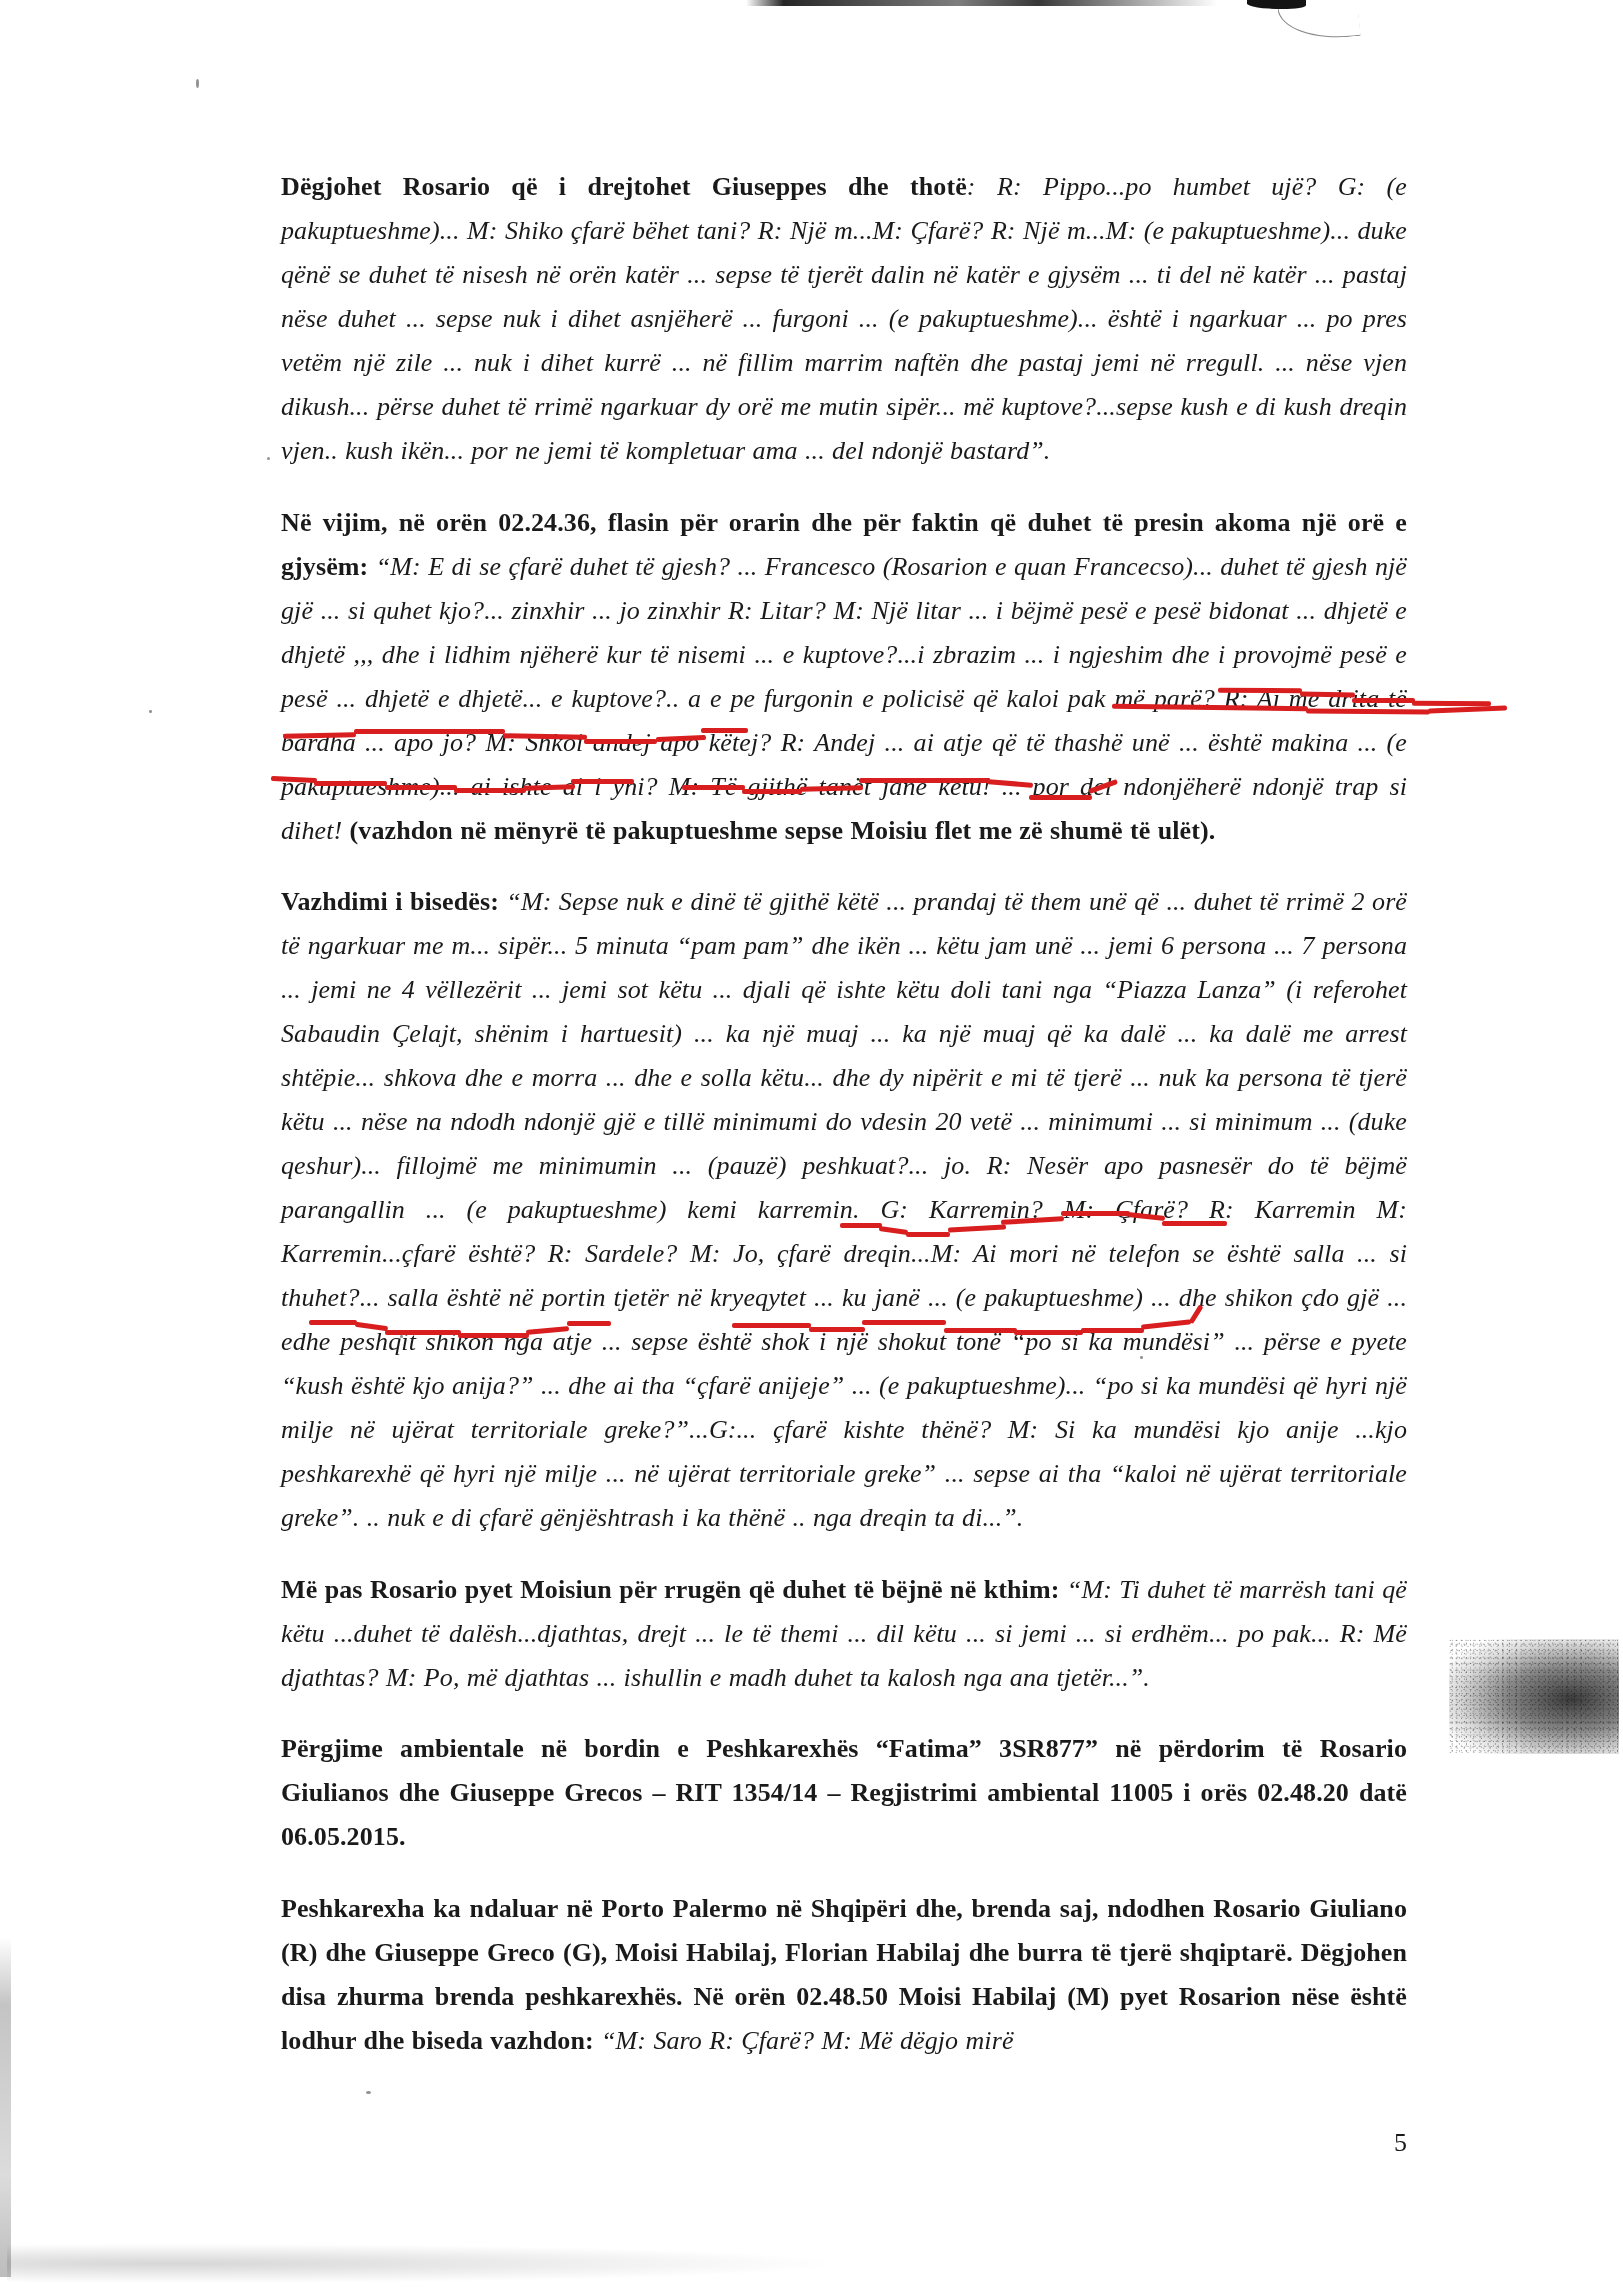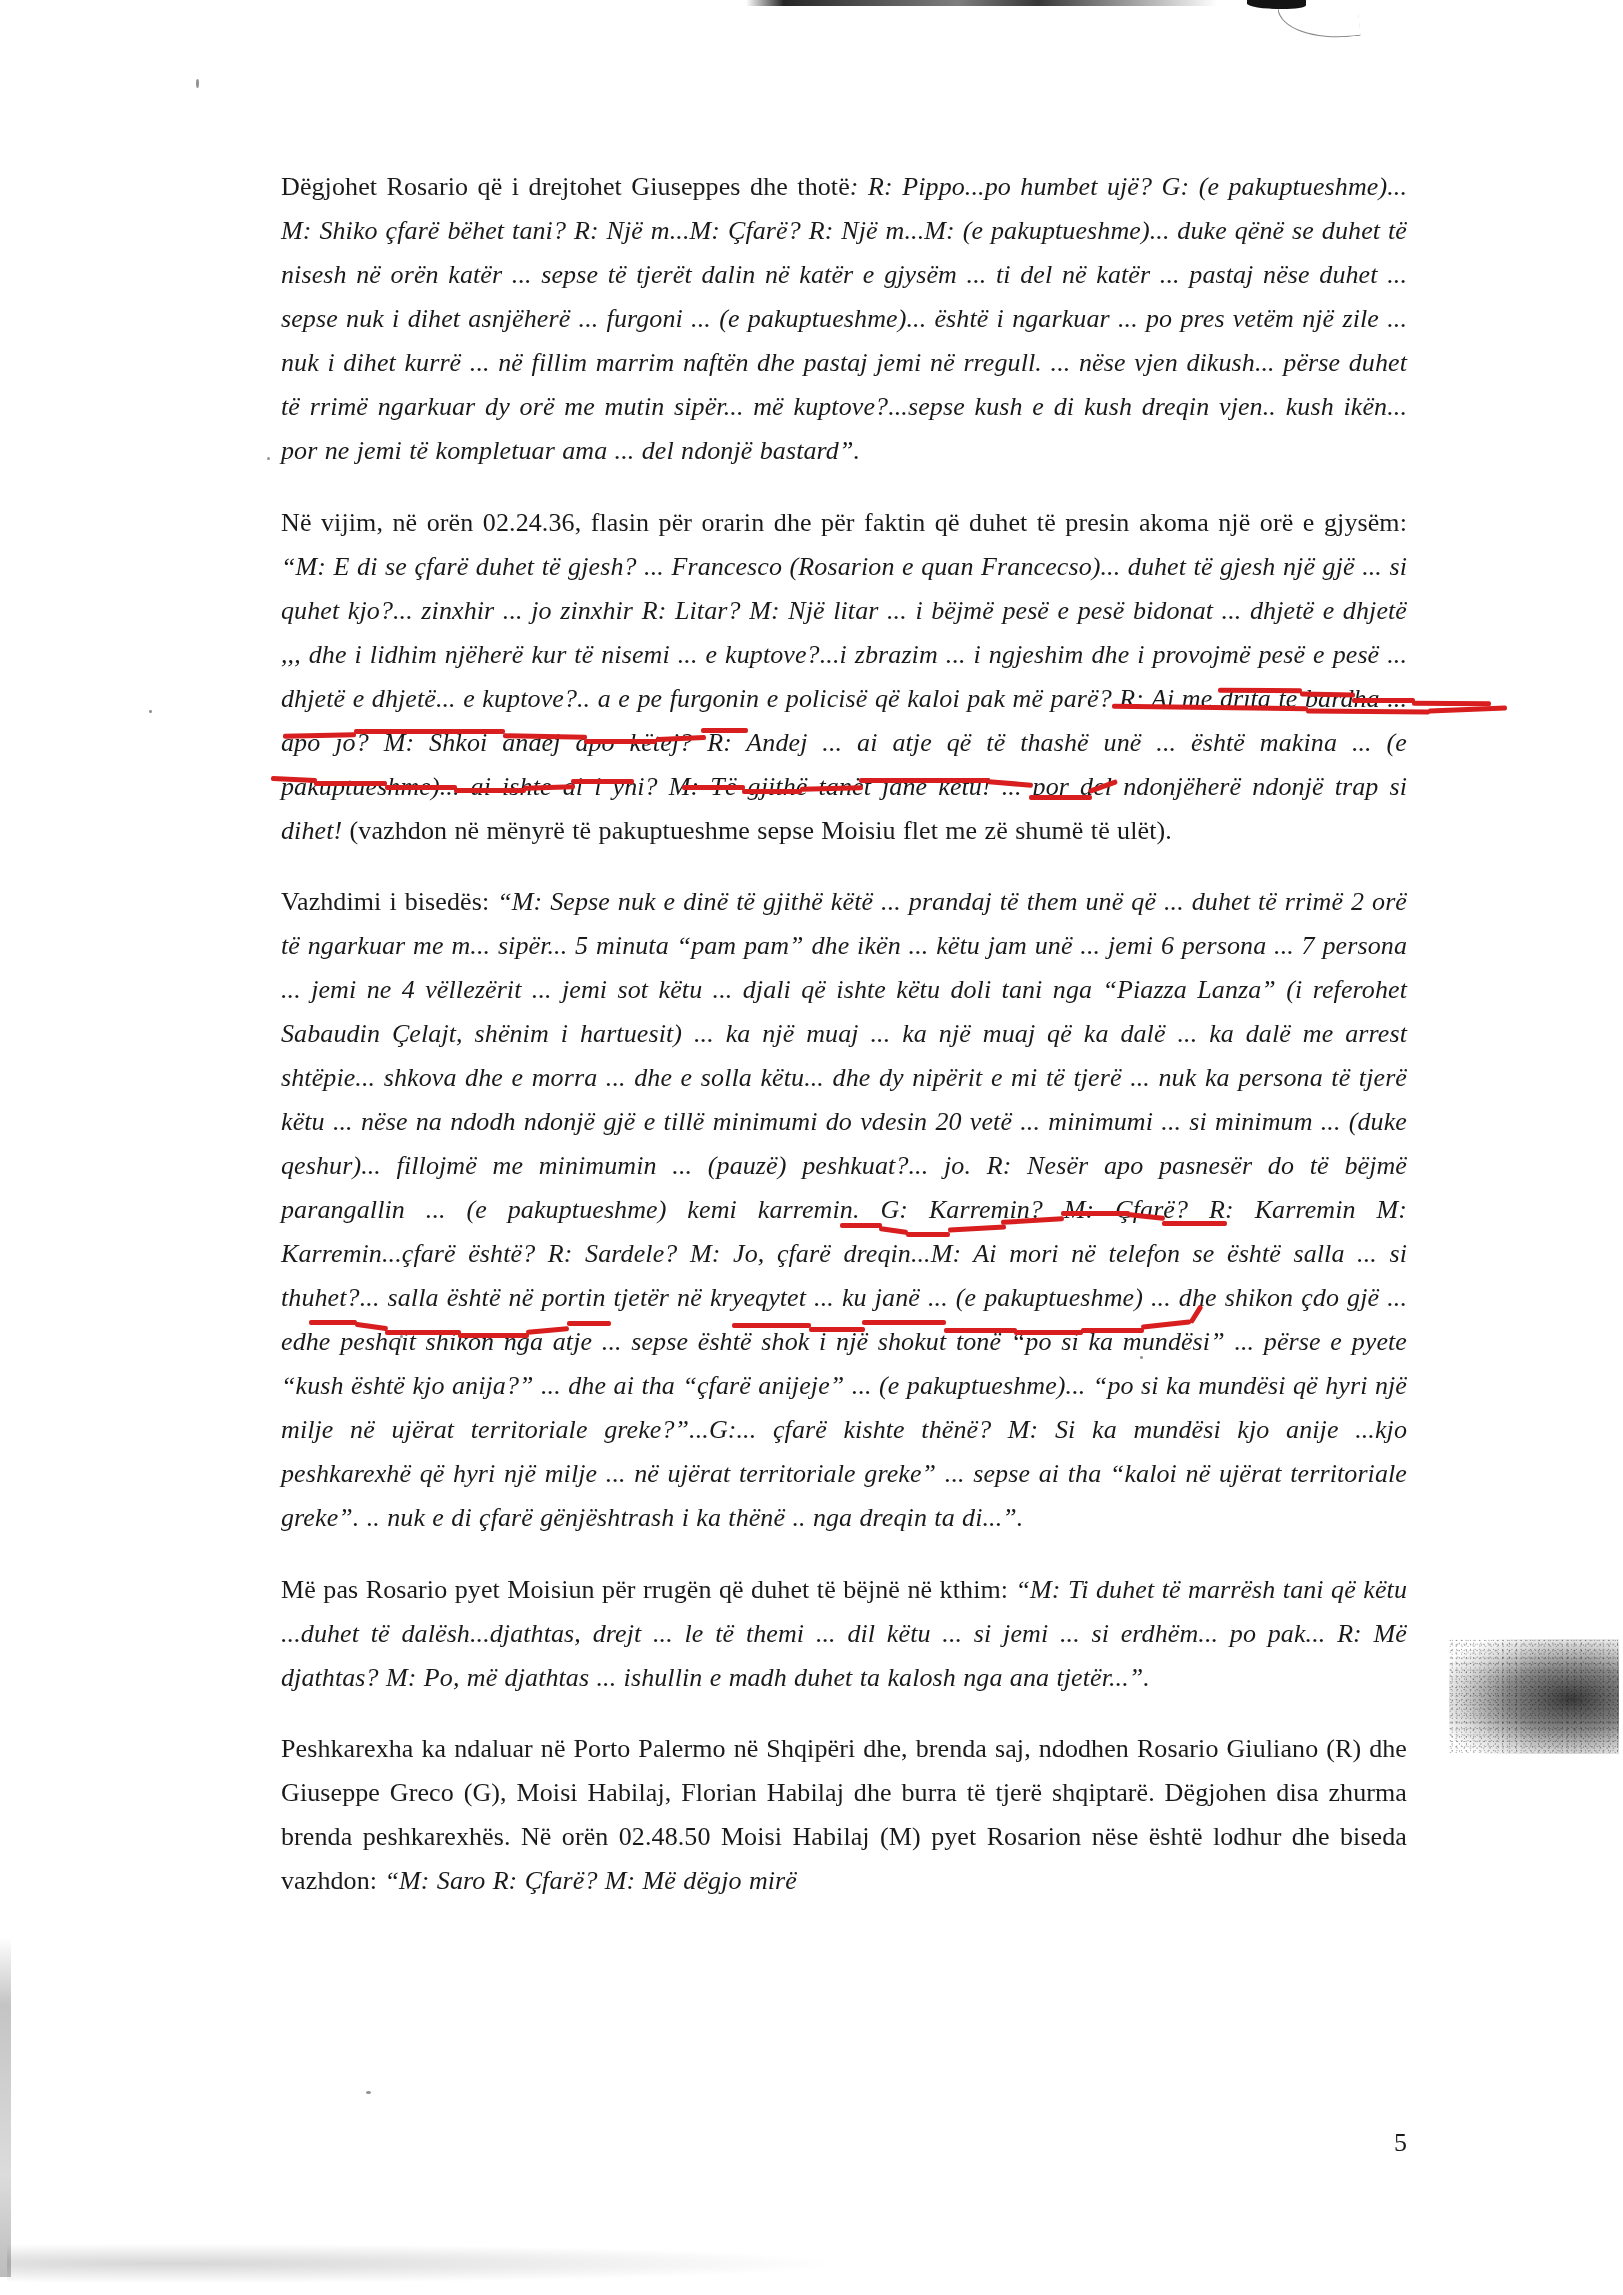--- a/index.html
+++ b/index.html
@@ -98,21 +98,21 @@
   p.para {
     margin: 0 0 27.5px 0;
     font-size: 26px;
     line-height: 44px;
     text-align: justify;
     text-justify: inter-word;
     letter-spacing: 0.1px;
     word-spacing: 0.7px;
   }
   .it { font-style: italic; }
-  .ro { font-style: normal; }
+  .ro { font-style: normal; font-weight: bold; }
 
   
   .pen {
     position: absolute;
     background: #d81e1e;
     border-radius: 2px;
     pointer-events: none;
   }
 
   .page-number {
@@ -145,20 +145,21 @@
   <div class="body-text">
 
     <p class="para"><span class="ro">Dëgjohet Rosario që i drejtohet Giuseppes dhe thotë</span><span class="it">: R: Pippo...po humbet ujë? G: (e pakuptueshme)... M: Shiko çfarë bëhet tani? R: Një m...M: Çfarë? R: Një m...M: (e pakuptueshme)... duke qënë se duhet të nisesh në orën katër ... sepse të tjerët dalin në katër e gjysëm ... ti del në katër ... pastaj nëse duhet ... sepse nuk i dihet asnjëherë ... furgoni ... (e pakuptueshme)... është i ngarkuar ... po pres vetëm një zile ... nuk i dihet kurrë ... në fillim marrim naftën dhe pastaj jemi në rregull. ... nëse vjen dikush... përse duhet të rrimë ngarkuar dy orë me mutin sipër... më kuptove?...sepse kush e di kush dreqin vjen.. kush ikën... por ne jemi të kompletuar ama ... del ndonjë bastard”.</span></p>
 
     <p class="para"><span class="ro">Në vijim, në orën 02.24.36, flasin për orarin dhe për faktin që duhet të presin akoma një orë e gjysëm: </span><span class="it">“M: E di se çfarë duhet të gjesh? ... Francesco (Rosarion e quan Francecso)... duhet të gjesh një gjë ... si quhet kjo?... zinxhir ... jo zinxhir R: Litar? M: Një litar ... i bëjmë pesë e pesë bidonat ... dhjetë e dhjetë ,,, dhe i lidhim njëherë kur të nisemi ... e kuptove?...i zbrazim ... i ngjeshim dhe i provojmë pesë e pesë ... dhjetë e dhjetë... e kuptove?..  a e pe furgonin e policisë që kaloi pak më parë? R: Ai me drita të bardha ... apo jo? M: Shkoi andej apo këtej? R: Andej ... ai atje që të thashë unë ... është makina ... (e pakuptueshme)... ai ishte ai i yni? M: Të gjithë tanët janë këtu! ... por del ndonjëherë ndonjë trap si dihet! </span><span class="ro">(vazhdon në mënyrë të pakuptueshme sepse Moisiu flet me zë shumë të ulët).</span></p>
 
     <p class="para"><span class="ro">Vazhdimi i bisedës:  </span><span class="it">“M: Sepse nuk e dinë të gjithë këtë ... prandaj të them unë që ... duhet të rrimë 2 orë të ngarkuar me m... sipër... 5 minuta “pam pam” dhe ikën ... këtu jam unë ... jemi 6 persona ... 7 persona ... jemi ne 4 vëllezërit ... jemi sot këtu ... djali që ishte këtu doli tani nga “Piazza Lanza” (i referohet Sabaudin Çelajt, shënim i hartuesit) ... ka një muaj ... ka një muaj që ka dalë ... ka dalë me arrest shtëpie... shkova dhe  e morra ... dhe e solla këtu... dhe dy nipërit e mi të tjerë ... nuk ka persona të tjerë këtu ... nëse na ndodh ndonjë gjë e tillë minimumi do vdesin 20 vetë ... minimumi ... si minimum ... (duke qeshur)... fillojmë me minimumin ... (pauzë) peshkuat?... jo. R: Nesër apo pasnesër do të bëjmë parangallin ... (e pakuptueshme) kemi karremin. G: Karremin? M: Çfarë? R: Karremin  M:  Karremin...çfarë është? R: Sardele? M: Jo, çfarë dreqin...M: Ai mori në telefon se është salla ... si thuhet?... salla është në portin tjetër në kryeqytet ... ku janë ... (e pakuptueshme) ... dhe shikon çdo gjë ... edhe peshqit shikon nga atje ... sepse është shok i një shokut tonë “po si ka mundësi” ... përse e pyete “kush është kjo anija?” ... dhe ai tha “çfarë anijeje” ... (e pakuptueshme)... “po si ka mundësi që hyri një milje në ujërat territoriale greke?”...G:... çfarë kishte thënë? M: Si ka mundësi kjo anije ...kjo peshkarexhë që hyri një milje ... në ujërat territoriale greke” ... sepse ai tha “kaloi në ujërat territoriale greke”. .. nuk e di çfarë gënjështrash i ka thënë .. nga dreqin ta di...”.</span></p>
 
     <p class="para"><span class="ro">Më pas Rosario pyet Moisiun për rrugën që duhet të bëjnë në kthim: </span><span class="it">“M: Ti duhet të marrësh tani që këtu ...duhet të dalësh...djathtas, drejt ... le të themi ... dil këtu ... si jemi ... si erdhëm... po pak... R: Më djathtas?  M: Po, më djathtas ... ishullin e madh duhet ta kalosh nga ana tjetër...”.</span></p>
 
+    <p class="para"><span class="ro">Përgjime ambientale në bordin e Peshkarexhës “Fatima” 3SR877” në përdorim të Rosario Giulianos dhe Giuseppe Grecos – RIT 1354/14 – Regjistrimi ambiental 11005 i orës 02.48.20 datë 06.05.2015.</span></p>
 
     <p class="para"><span class="ro">Peshkarexha ka ndaluar në Porto Palermo në Shqipëri dhe, brenda saj, ndodhen Rosario Giuliano (R) dhe Giuseppe Greco (G), Moisi Habilaj, Florian Habilaj dhe burra të tjerë shqiptarë. Dëgjohen disa zhurma brenda peshkarexhës. Në orën 02.48.50 Moisi Habilaj (M) pyet Rosarion nëse është lodhur dhe biseda vazhdon: </span><span class="it">“M: Saro R: Çfarë? M: Më dëgjo mirë</span></p>
 
   </div>
 
   <div class="pen" style="left:1218px; top:688px; width:84px; height:4.6px; transform:rotate(.4deg);"></div>
   <div class="pen" style="left:1300px; top:692px; width:55px;  height:4.6px; transform:rotate(1.4deg);"></div>
   <div class="pen" style="left:1352px; top:698px; width:63px;  height:4.6px;"></div>
   <div class="pen" style="left:1412px; top:701px; width:79px; height:4.6px; transform:rotate(.5deg);"></div>
 

